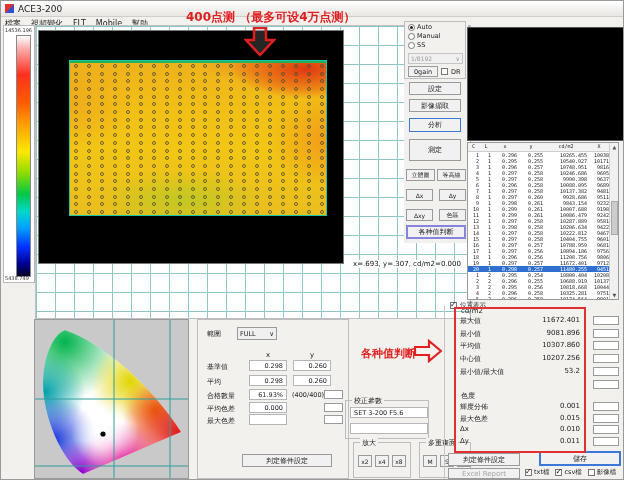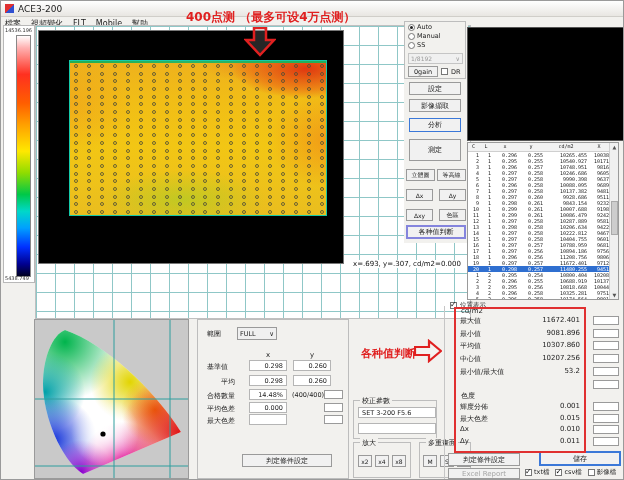--- a/index.html
+++ b/index.html
@@ -850,37 +850,37 @@
     <span class="mlabel" style="left:9px;top:9px;">範圍</span>
     <div class="dd" style="left:39px;top:7px;width:40px;height:13px;color:#222;font-size:6.5px;border-color:#9a9a9a;">
       <span>FULL</span>
         <span>∨</span>
     </div>
     <span class="mlabel" style="left:68px;top:31px;">x</span>
     <span class="mlabel" style="left:112px;top:31px;">y</span>
     <span class="mlabel" style="left:9px;top:42px;">基準值</span>
     <div class="field" style="left:51px;top:40px;width:38px;">0.298</div>
     <div class="field" style="left:95px;top:40px;width:38px;">0.260</div>
-    <span class="mlabel" style="left:23px;top:57px;">平均</span>
+    <span class="mlabel" style="left:9px;top:57px;">平均</span>
     <div class="field" style="left:51px;top:55px;width:38px;">0.298</div>
     <div class="field" style="left:95px;top:55px;width:38px;">0.260</div>
     <span class="mlabel" style="left:9px;top:71px;">合格數量</span>
-    <div class="field" style="left:51px;top:69px;width:38px;">14.48%</div>
+    <div class="field" style="left:51px;top:69px;width:38px;">61.93%</div>
     <span class="mlabel" style="left:94px;top:71px;font-size:6.5px;">(400/400)</span>
     <div class="indbox" style="left:126px;top:70px;width:19px;"></div>
     <span class="mlabel" style="left:9px;top:84px;">平均色差</span>
     <div class="field" style="left:51px;top:82px;width:38px;">0.000</div>
     <div class="indbox" style="left:126px;top:83px;width:19px;"></div>
     <span class="mlabel" style="left:9px;top:96px;">最大色差</span>
     <div class="field" style="left:51px;top:94px;width:38px;"></div>
     <div class="indbox" style="left:126px;top:95px;width:19px;"></div>
     <div class="btn" style="position:absolute;left:44px;top:134px;width:90px;height:13px;">判定條件設定</div>
   </div>
 
-  <div class="abs grp" style="left:352px;top:399px;width:84px;height:39px;text-decoration:underline;">
+  <div class="abs grp" style="left:344px;top:399px;width:84px;height:39px;text-decoration:underline;">
     <span class="glabel">校正參數</span>
     <div class="field" style="left:4px;top:6px;width:78px;justify-content:flex-start;">SET 3-200 F5.6</div>
     <div class="field" style="left:4px;top:22px;width:78px;"></div>
   </div>
 
   <div class="abs grp" style="left:352px;top:441px;width:58px;height:36px;">
     <span class="glabel">放大</span>
     <div id="zoombtns" style="position:absolute;left:4px;top:12px;display:flex;gap:3px;">
         <div class="btn" style="width: 14px; height: 12px; font-size: 6px;">x2</div>
         <div class="btn" style="width: 14px; height: 12px; font-size: 6px;">x4</div>

